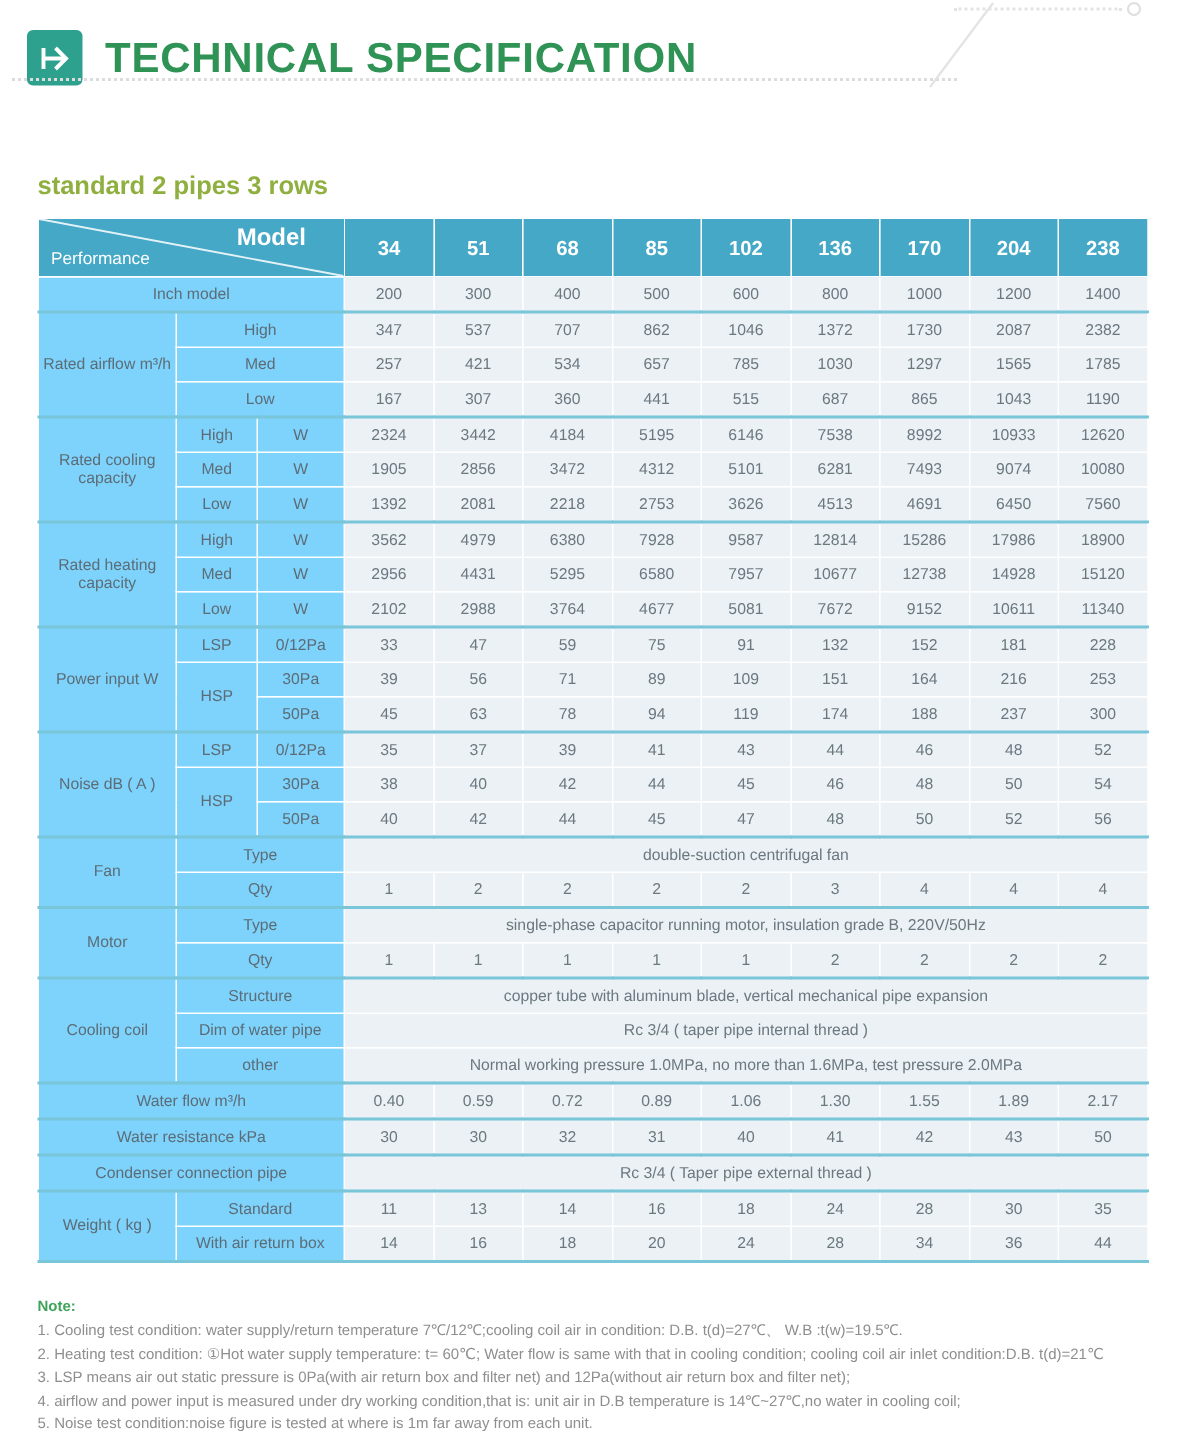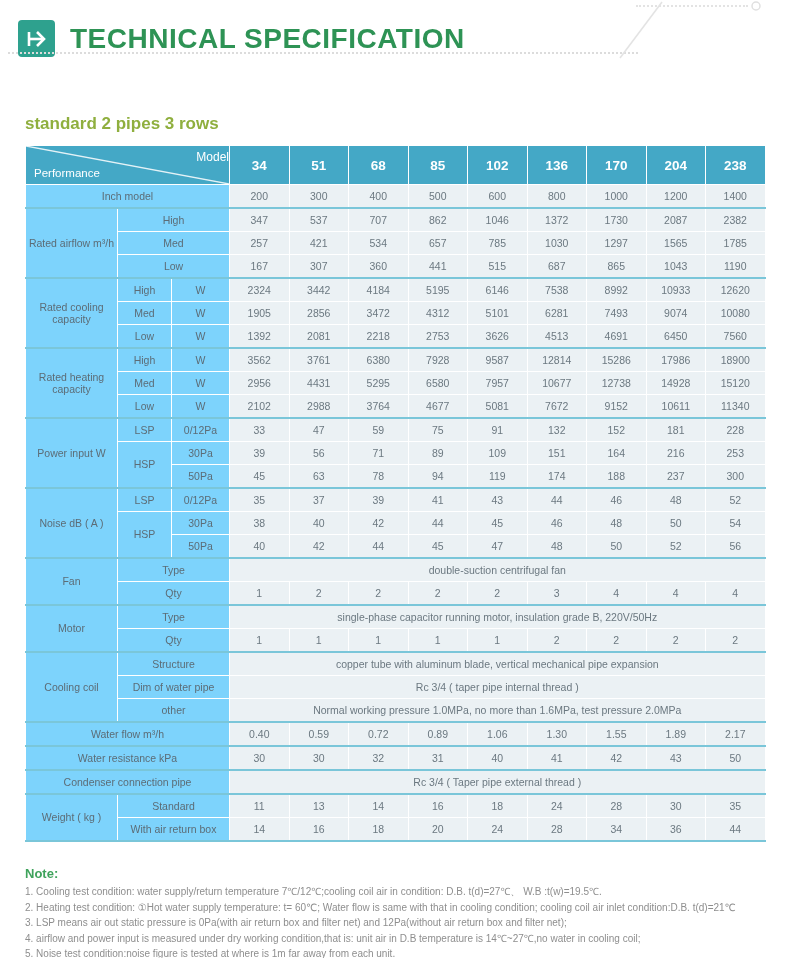--- a/index.html
+++ b/index.html
@@ -35,29 +35,29 @@
   }
   col.c-cat{width:92px;} col.c-sub1{width:54px;} col.c-sub2{width:58px;}
   col.c-val{width:59.5px;}
   .spec th,.spec td{border:1px solid #ffffff;padding:0 1px;}
   .spec thead th{
     background:#44a8c6;color:#ffffff;height:38px;
     font-size:13.5px;font-weight:bold;text-align:center;
   }
   th.corner{position:relative;padding:0;}
   th.corner svg{position:absolute;top:0;left:0;width:100%;height:100%;}
-  .corner-top{position:absolute;top:4px;right:0;font-size:12px;font-weight:normal;}
+  .corner-top{position:absolute;top:4px;right:25px;font-size:16px;font-weight:bold;}
   .corner-bottom{position:absolute;bottom:5px;left:8px;font-size:11.5px;font-weight:normal;}
   .spec tbody td{height:22px;font-size:10.5px;text-align:center;vertical-align:middle;}
   td.lbl{background:#7dd3fc;color:#5c6c76;line-height:1.15;}
   td.val{background:#ebf1f4;color:#6b7880;}
   tr.group-end{border-bottom:2px solid #7ac6d9;}
   
   .notes{margin:24px 25px 0 25px;}
-  .note-heading{color:#3fa35c;font-size:13px;font-weight:bold;margin-bottom:4px;}
+  .note-heading{color:#3fa35c;font-size:10px;font-weight:bold;margin-bottom:4px;}
   .note-item{
     color:#8e8e8e;font-size:10px;line-height:14.5px;
     padding-left:14px;text-indent:-14px;margin-bottom:1px;
   }
 </style>
 </head>
 <body>
 
 <div class="page-header">
   <div class="header-inner">
@@ -205,21 +205,21 @@
         <td class="val">4513</td>
         <td class="val">4691</td>
         <td class="val">6450</td>
         <td class="val">7560</td>
       </tr>
       <tr>
         <td class="lbl" colspan="1" rowspan="3">Rated heating capacity</td>
         <td class="lbl">High</td>
         <td class="lbl">W</td>
         <td class="val">3562</td>
-        <td class="val">3761</td>
+        <td class="val">4979</td>
         <td class="val">6380</td>
         <td class="val">7928</td>
         <td class="val">9587</td>
         <td class="val">12814</td>
         <td class="val">15286</td>
         <td class="val">17986</td>
         <td class="val">18900</td>
       </tr>
       <tr>
         <td class="lbl">Med</td>

